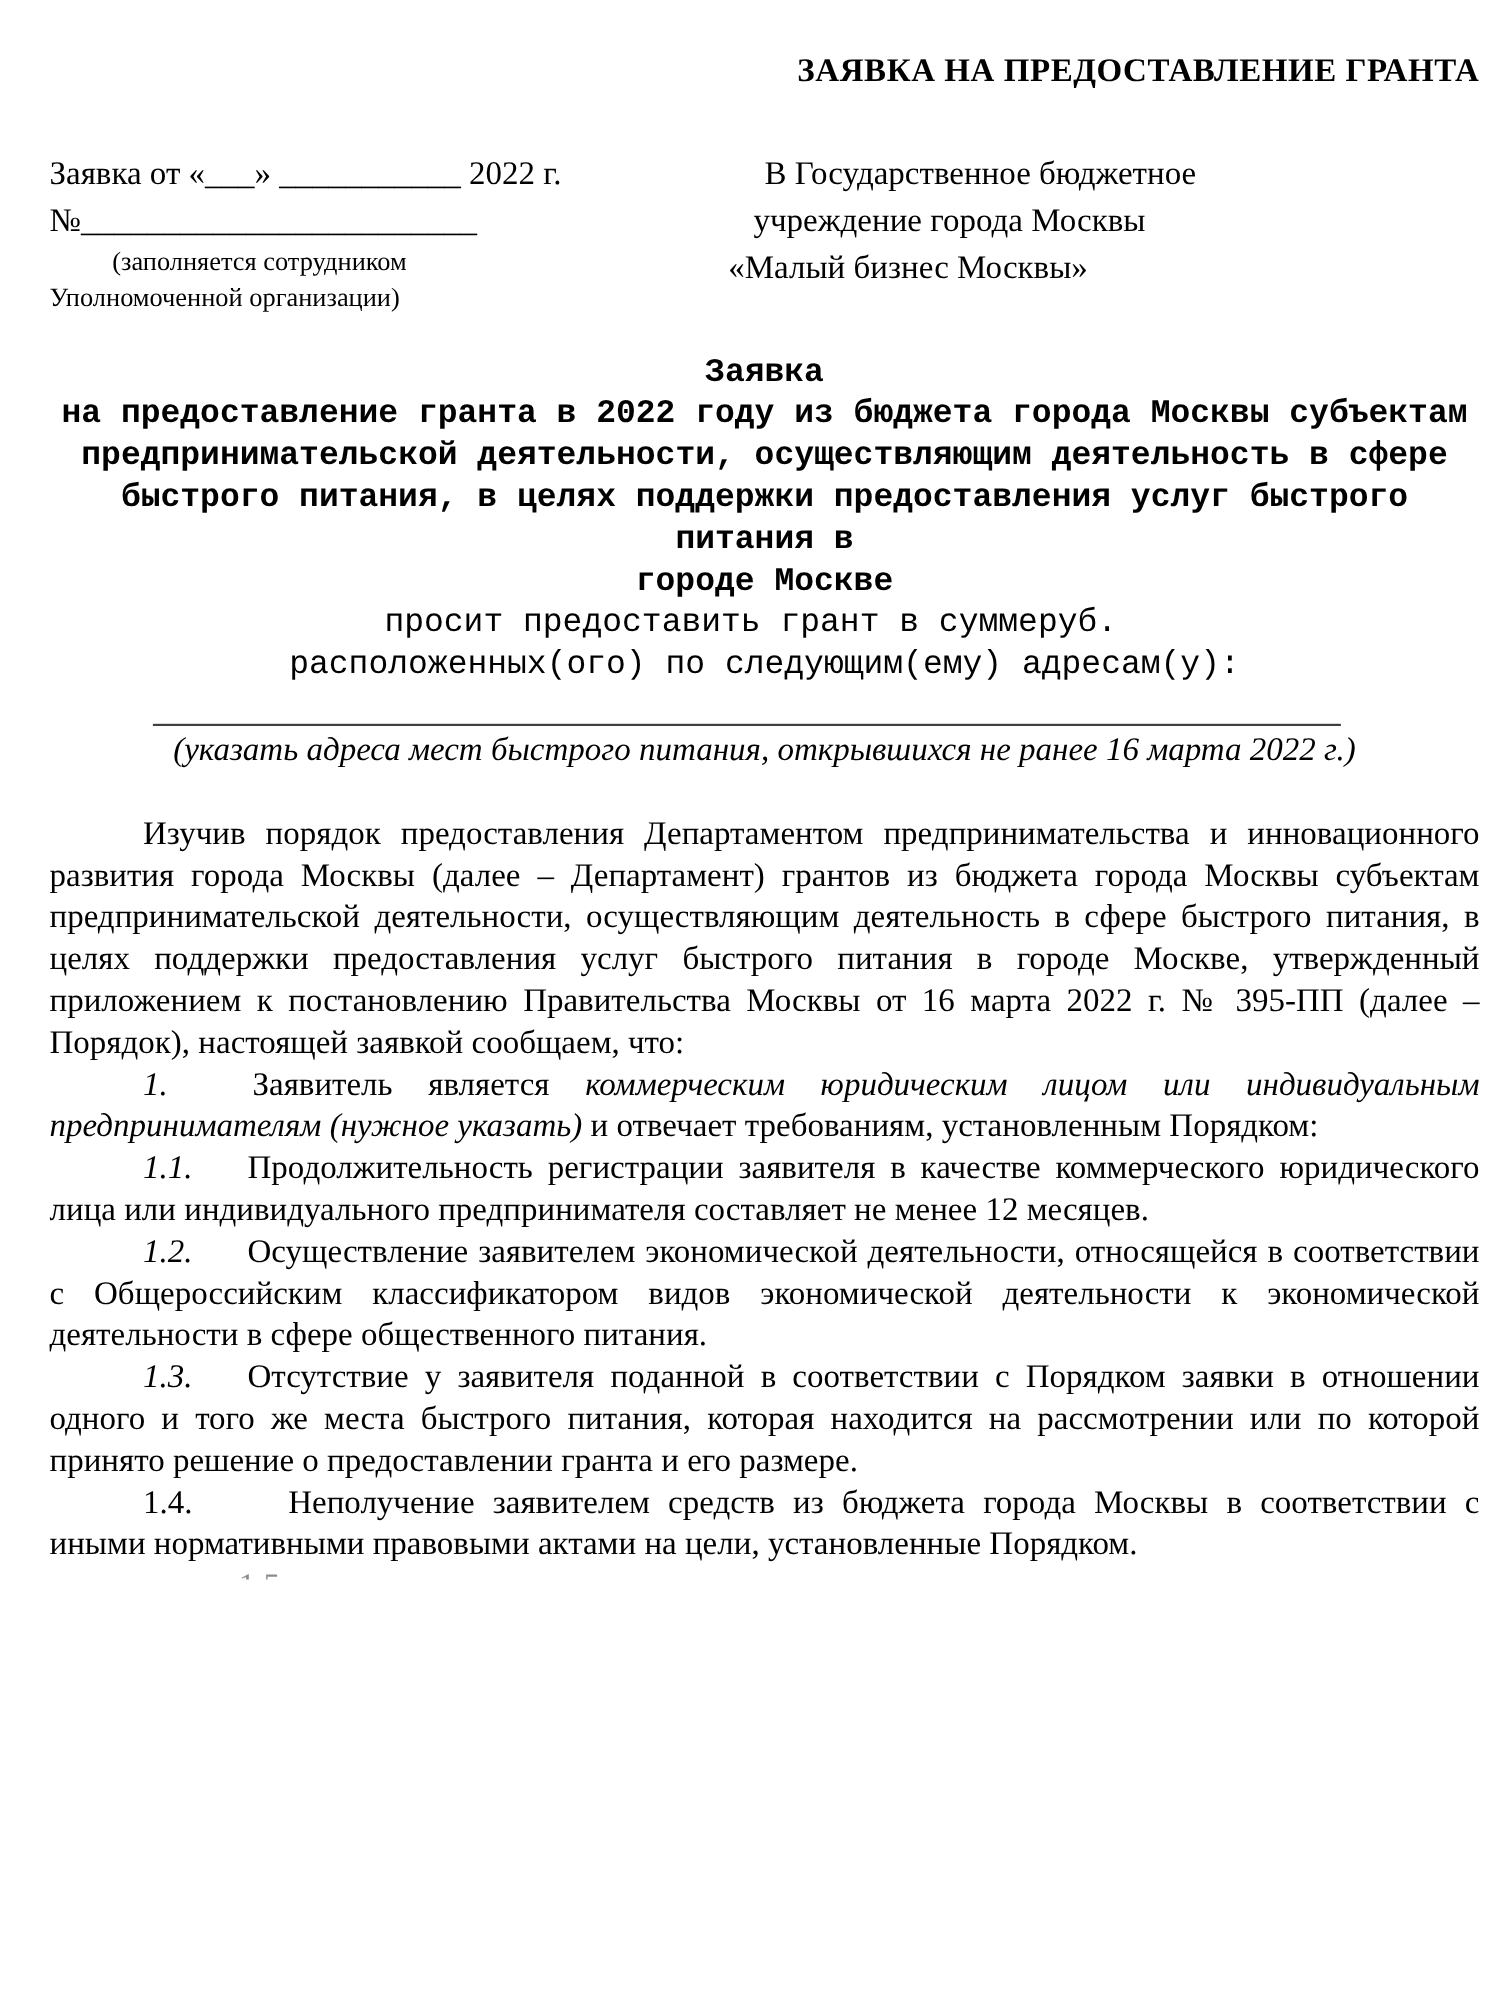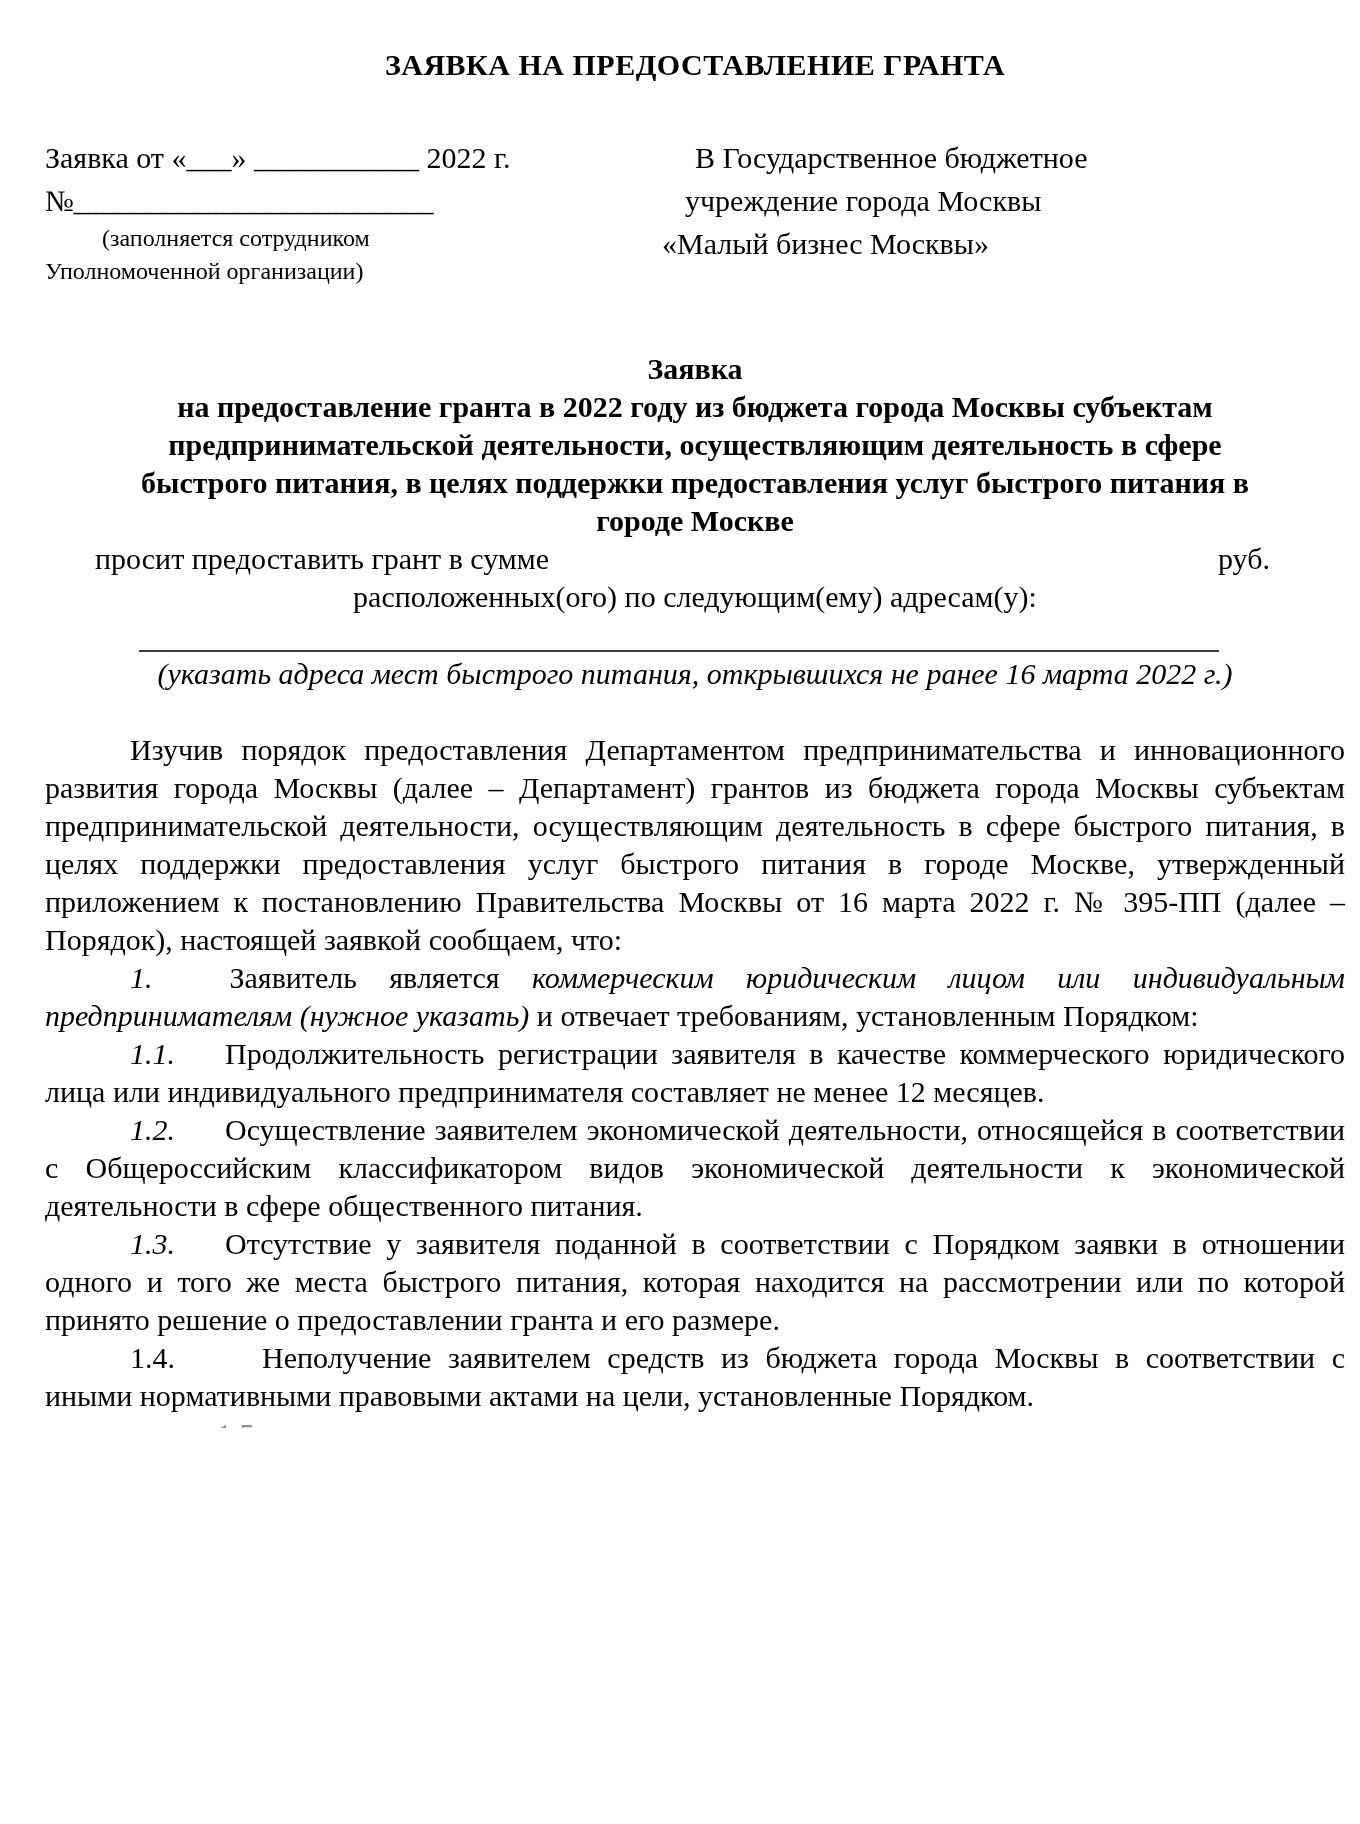--- a/index.html
+++ b/index.html
@@ -2,32 +2,32 @@
 <html><head>
 <meta charset="utf-8">
 <style>
   html,body{margin:0;padding:0;background:#ffffff;}
   .page{
     width:1360px;height:1824px;box-sizing:border-box;position:relative;overflow:hidden;
     background:#ffffff;color:#000000;
     font-family:"Liberation Serif","DejaVu Serif",serif;
     font-size:30px;padding:46px 15px 0 45px;
   }
-  .title{text-align:center;font-weight:bold;font-size:30px;line-height:38px;letter-spacing:.5px;}
+  .title{text-align:right;font-weight:bold;font-size:30px;line-height:38px;letter-spacing:.5px;}
   .hdr{display:flex;margin-top:52px;}
   .hdr-left{flex:0 0 617px;line-height:43px;}
   .hdr-left .note{font-size:24px;line-height:33px;}
   .note-indent{padding-left:57px;}
   .hdr-right{flex:1;line-height:43px;}
   .hdr-right .r1{padding-left:33px;}
   .hdr-right .r2{padding-left:23px;}
-  .mid{margin-top:62px;text-align:center;line-height:38px;}
+  .mid{margin-top:32px;text-align:center;line-height:38px;font-family:Liberation Mono, monospace;}
   .mid .b{font-weight:bold;}
   .mid .it{font-style:italic;}
-  .sumline{display:flex;justify-content:space-between;padding-left:50px;padding-right:75px;text-align:left;}
+  .sumline{display:flex;justify-content:center;padding-left:50px;padding-right:75px;text-align:left;}
   .rule{margin:34px 0 0 94px;width:1080px;height:0;border-top:2px solid #3f3f3f;}
   .addr-note{text-align:center;font-style:italic;line-height:38px;margin-top:3px;}
   .docbody{margin-top:38px;line-height:38px;}
   p.par{margin:0;text-align:justify;text-indent:85px;}
   .num-it{font-style:italic;}
   .gap{display:inline-block;}
   .partial{height:13px;overflow:hidden;opacity:.45;}
 </style>
 </head>
 <body>

